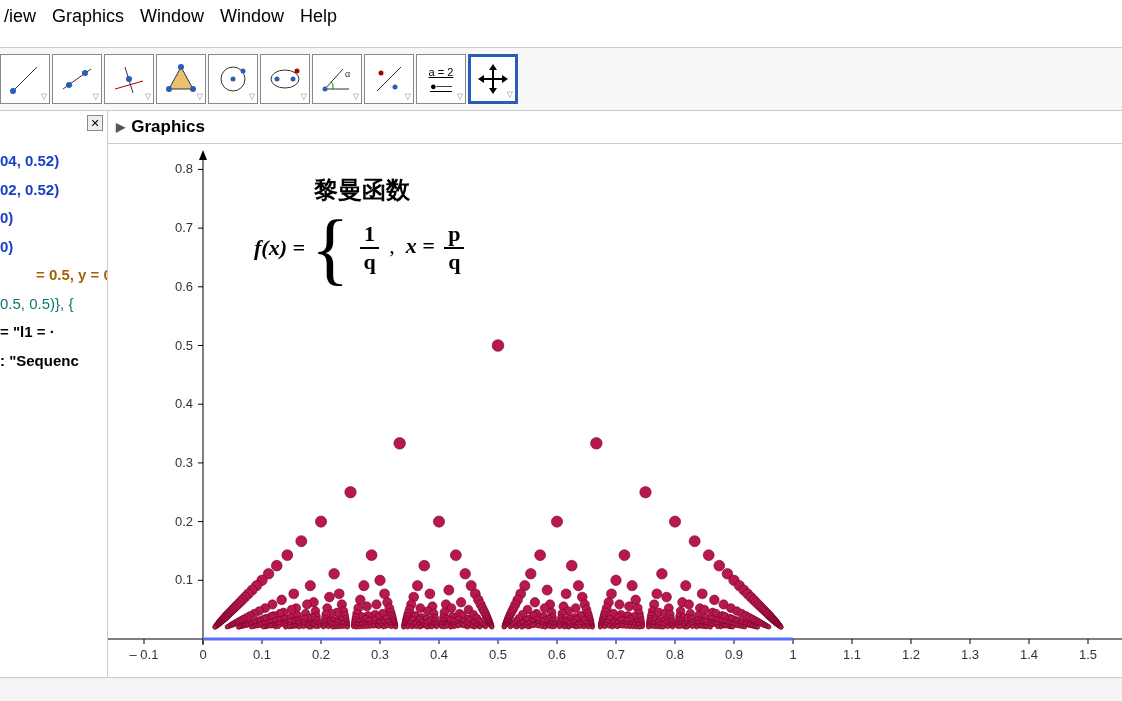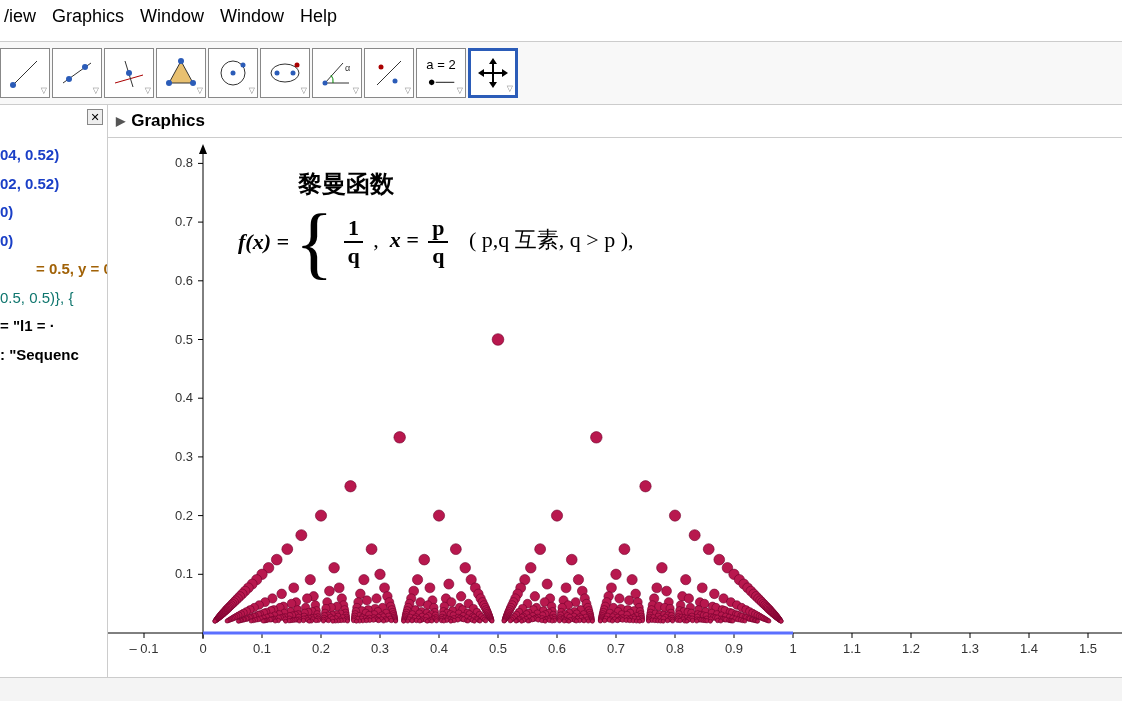--- a/index.html
+++ b/index.html
@@ -1,37 +1,37 @@
 <!DOCTYPE html>
 <html><head>
 <meta charset="utf-8">
 <style>
   * { box-sizing: border-box; margin: 0; padding: 0; }
   body { font-family: Arial, sans-serif; font-size: 14px; background: #fff; width: 1122px; height: 701px; overflow: hidden; position: relative; }
-  .menubar { display: flex; gap: 8px; padding: 4px 0 12px 0; border-bottom: 1px solid #ccc; }
+  .menubar { display: flex; gap: 8px; padding: 4px 0 18px 0; border-bottom: 1px solid #ccc; }
   .menubar span { cursor: default; padding: 2px 4px; font-size: 18px; }
   .toolbar { display: flex; gap: 2px; padding: 6px 0; border-bottom: 1px solid #ccc; background: #f8f8f8; }
   .tool { width: 50px; height: 50px; border: 1px solid #888; background: #fff; display: flex; align-items: center; justify-content: center; position: relative; cursor: pointer; }
   .tool.active { border: 3px solid #2b5cb8; }
   .tool .dd { position: absolute; bottom: 2px; right: 2px; font-size: 8px; color: #888; }
   .workspace { display: flex; height: calc(701px - 100px); }
   .sidebar { width: 108px; background: #fff; border-right: 1px solid #ccc; position: relative; overflow: hidden; }
   .sidebar .closebtn { position: absolute; top: 4px; right: 4px; width: 16px; height: 16px; border: 1px solid #888; background: #eee; display:flex; align-items:center; justify-content:center; font-size:11px; cursor:pointer; }
   .sidebar .items { padding-top: 36px; font-size: 15px; line-height: 1.9; white-space: nowrap; }
   .sidebar .item.blue { color: #1a3fc7; font-weight: bold; }
   .sidebar .item.green { color: #a16207; font-weight: bold; padding-left: 36px; }
   .sidebar .item.red { color: #0f766e; font-weight: normal; }
   .sidebar .item.black { color: #000; font-weight: bold; }
   .sidebar .scrollhint { position:absolute; bottom:2px; right:4px; color:#888; font-size:12px; }
   .graphics { flex: 1; display: flex; flex-direction: column; position: relative; }
   .graphics-header { border-bottom: 1px solid #ccc; padding: 6px 8px; font-weight: bold; font-size: 17px; display:flex; align-items:center; gap:6px; }
   .graphics-header .tri { font-size: 12px; color:#555; }
   .canvas { flex: 1; position: relative; background: #fff; }
   svg.plot { position: absolute; inset: 0; }
-  .formula { position: absolute; top: 30px; left: 130px; font-family: "Times New Roman", serif; font-size: 22px; }
+  .formula { position: absolute; top: 30px; left: 146px; font-family: "Times New Roman", serif; font-size: 22px; }
   .formula .title { font-weight: bold; font-size: 24px; margin-left: 60px; }
   .formula .row { display: flex; align-items: center; margin-top: 6px; }
   .formula .fx { font-style: italic; font-weight: bold; }
   .formula .brace { font-size: 80px; line-height: 0.9; font-family: serif; margin: 0 6px; }
   .formula .cases { display: flex; flex-direction: column; gap: 12px; }
   .formula .frac { display: inline-flex; flex-direction: column; align-items: center; vertical-align: middle; margin: 0 4px; font-weight: bold; }
   .formula .frac .num { border-bottom: 2px solid #000; padding: 0 4px; }
   .formula .frac .den { padding: 0 4px; }
   .statusbar { position:absolute; bottom:0; left:0; right:0; height:24px; border-top:1px solid #ccc; background:#f4f4f4; }
 </style>
@@ -107,21 +107,21 @@
   </div>
   <div class="tool">
     <svg width="36" height="36">
         <line x1="6" y1="30" x2="30" y2="6" stroke="#333"></line>
         <circle cx="10" cy="12" r="2.5" fill="#a00"></circle>
         <circle cx="24" cy="26" r="2.5" fill="#2b5cb8"></circle>
       </svg>
       <span class="dd">▽</span>
   </div>
   <div class="tool">
-    <div style="font-size:13px; text-align:center;">
+    <div style="font-size:11px; text-align:center;text-decoration:underline;">
       <div>a = 2</div>
       <div style="margin-top:2px;">●──</div>
     </div>
       <span class="dd">▽</span>
   </div>
   <div class="tool active">
     <svg width="30" height="30">
       <line x1="15" y1="2" x2="15" y2="28" stroke="#000" stroke-width="2"></line>
       <line x1="2" y1="15" x2="28" y2="15" stroke="#000" stroke-width="2"></line>
       <polygon points="15,0 11,6 19,6" fill="#000"></polygon>
@@ -997,21 +997,21 @@
               <span class="frac">
                   <span class="num">1</span>
                   <span class="den">q</span>
                 </span>
               <span>,</span>
               &nbsp;<span class="fx">x =</span>
               <span class="frac">
                   <span class="num">p</span>
                   <span class="den">q</span>
                 </span>
-              &nbsp;&nbsp;<span>( p,q 互素, q &gt; p ),</span>
+              &nbsp;&nbsp;
             </div>
           </div>
         </div>
       </div>
     </div>
   </div>
 </div>
 <div class="statusbar"></div>
 
 </body></html>

